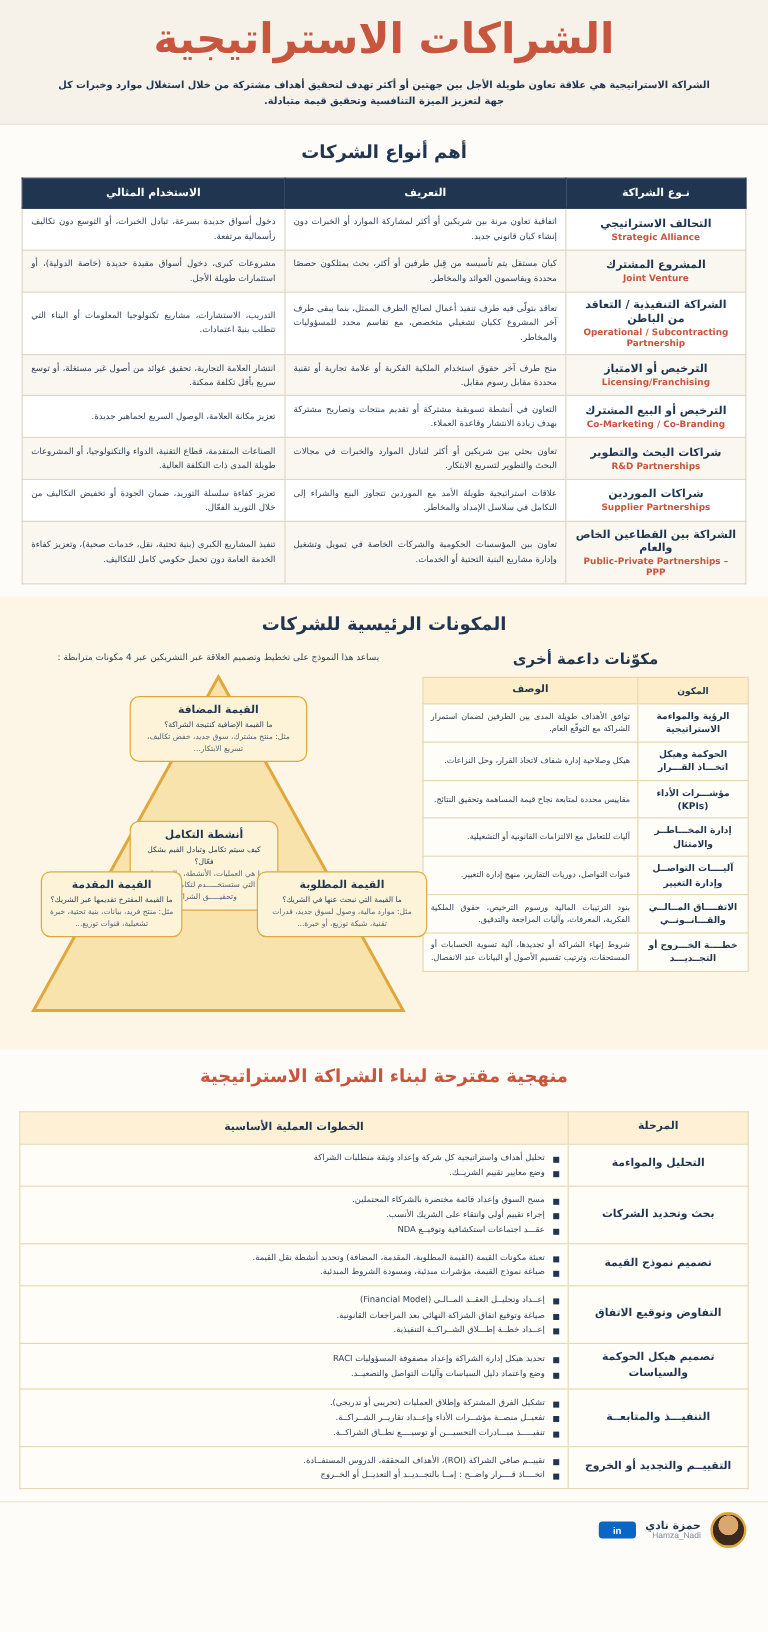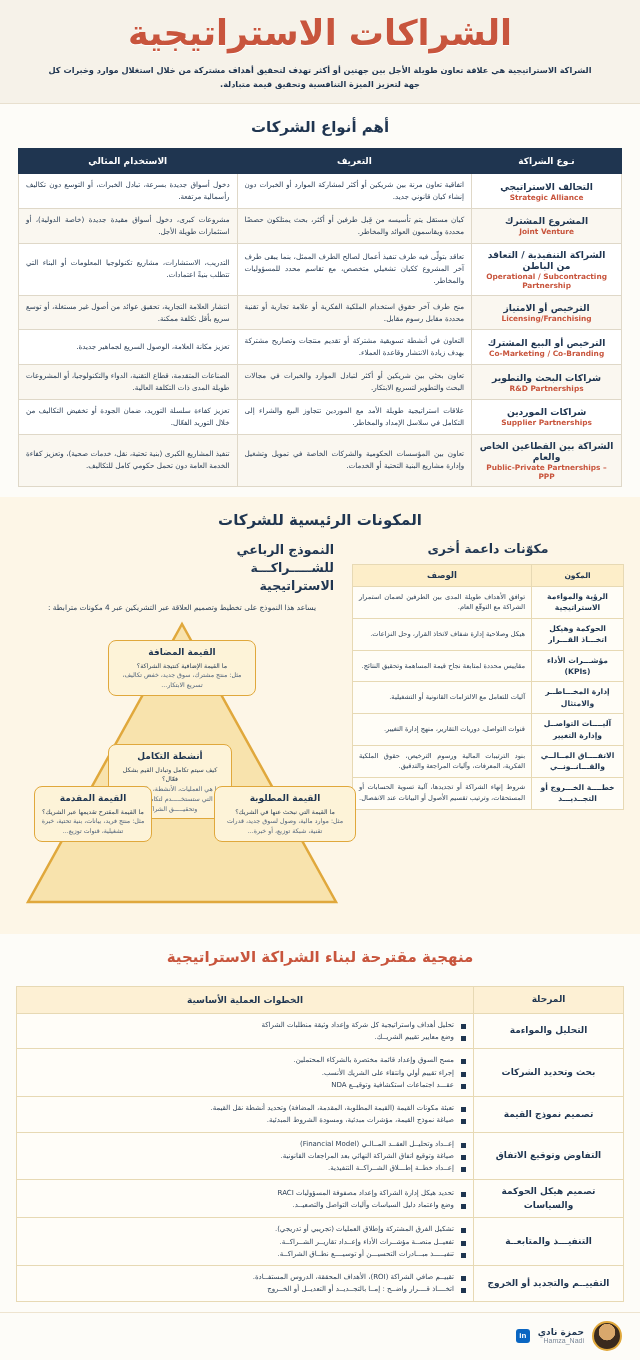--- a/index.html
+++ b/index.html
@@ -146,21 +146,21 @@
     display:flex; align-items:center; gap:8px;
     border-top:1px solid #eee4d0; background:#fdfcf8;
   }
   .avatar {
     width:30px;height:30px;border-radius:50%;
     background: radial-gradient(circle at 50% 35%, #d9a86c 0 38%, #3a2a1d 40% 100%);
     border:2px solid #e0a83c;
   }
   .fname { font-size:9px; font-weight:bold; color:#1f3550; }
   .li-badge {
-    width:14px;height:14px;border-radius:3px;background:#0a66c2;color:#fff;
+    width:31px;height:14px;border-radius:3px;background:#0a66c2;color:#fff;
     font-size:8px; font-weight:bold; display:flex;align-items:center;justify-content:center;
     font-family:"Liberation Sans", sans-serif;
   }
 </style>
 </head>
 <body>
 
 <div class="page">
 
   <div class="hero">
@@ -323,25 +323,20 @@
             </tr>
             <tr>
               <td class="k">خطــــة الخـــروج أو التجــديـــد</td>
               <td class="v">شروط إنهاء الشراكة أو تجديدها، آلية تسوية الحسابات أو المستحقات، وترتيب تقسيم الأصول أو البيانات عند الانفصال.</td>
             </tr>
           </tbody>
         </table>
       </div>
 
       <div class="comp-right">
-        <div class="pyr-title">
-          <div>النموذج الرباعي</div>
-          <div>للشـــــراكـــة</div>
-          <div>الاستراتيجية</div>
-        </div>
         <div class="pyr-note">يساعد هذا النموذج على تخطيط وتصميم العلاقة عبر التشريكين عبر 4 مكونات مترابطة :</div>
 
         <div class="pyramid">
           <svg class="pyr-bg" viewBox="0 0 320 290">
             <polygon points="160,6 314,284 6,284" fill="#f8e3ad" stroke="#e0a83c" stroke-width="2.5"></polygon>
           </svg>
 
           <div class="box" id="box-value">
             <h4>القيمة المضافة</h4>
             <p>ما القيمة الإضافية كنتيجة الشراكة؟</p>

